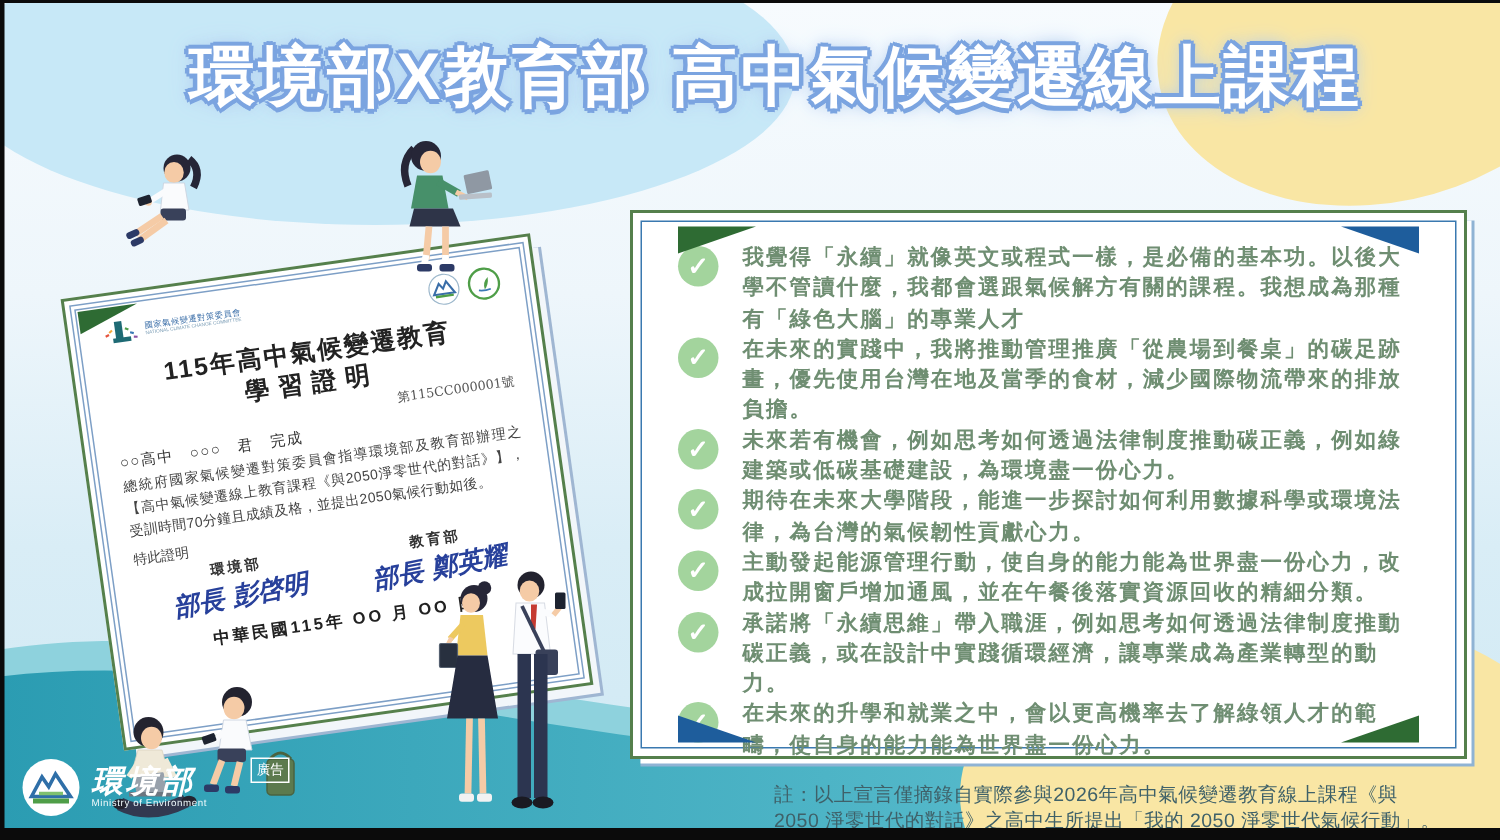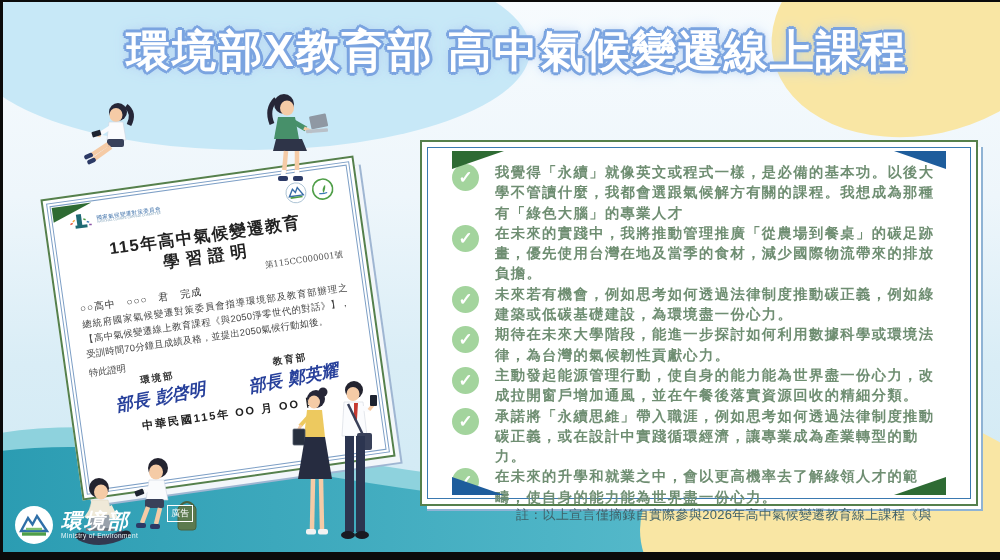--- a/index.html
+++ b/index.html
@@ -77,21 +77,21 @@
   
   .figure{position:absolute;z-index:4;}
   .figure svg{display:block;}
 
   
   .footer-logo{position:absolute;left:14px;top:505px;display:flex;align-items:center;gap:7px;z-index:5;}
   .moe-texts{display:flex;flex-direction:column;line-height:1;}
   .moe-zh{font-size:21px;color:#ffffff;font-weight:bold;font-family:"DejaVu Serif",serif;font-style:italic;letter-spacing:2px;}
   .moe-en{font-size:6.5px;color:#eef9fb;margin-top:2px;letter-spacing:.4px;}
   .ad-badge{align-self:flex-start;border:1px solid #ffffff;color:#ffffff;font-size:9px;padding:1px 3px;margin-left:22px;}
-  .note{position:absolute;right:10px;top:506px;width:474px;z-index:5;
+  .note{position:absolute;right:10px;top:521px;width:474px;z-index:5;
         font-size:13px;color:#3f6169;line-height:1.32;letter-spacing:.3px;}
 </style>
 </head>
 <body>
 
 <div class="stage">
 
   <div class="bg-circle-blue"></div>
   <div class="bg-blob-yellow-top"></div>
   <div class="bg-blob-yellow-bottom"></div>
@@ -330,19 +330,20 @@
     </svg>
     <div class="moe-texts">
       <span class="moe-zh">環境部</span>
       <span class="moe-en">Ministry of Environment</span>
     </div>
     <span class="ad-badge">廣告</span>
   </div>
 
   <div class="note">
     <div>註：以上宣言僅摘錄自實際參與2026年高中氣候變遷教育線上課程《與</div>
+    <div>2050 淨零世代的對話》之高中生所提出「我的 2050 淨零世代氣候行動」。</div>
   </div>
 
   <div class="edge-left"></div>
   <div class="edge-top"></div>
   <div class="edge-bottom"></div>
 
 </div>
 
 </body></html>

